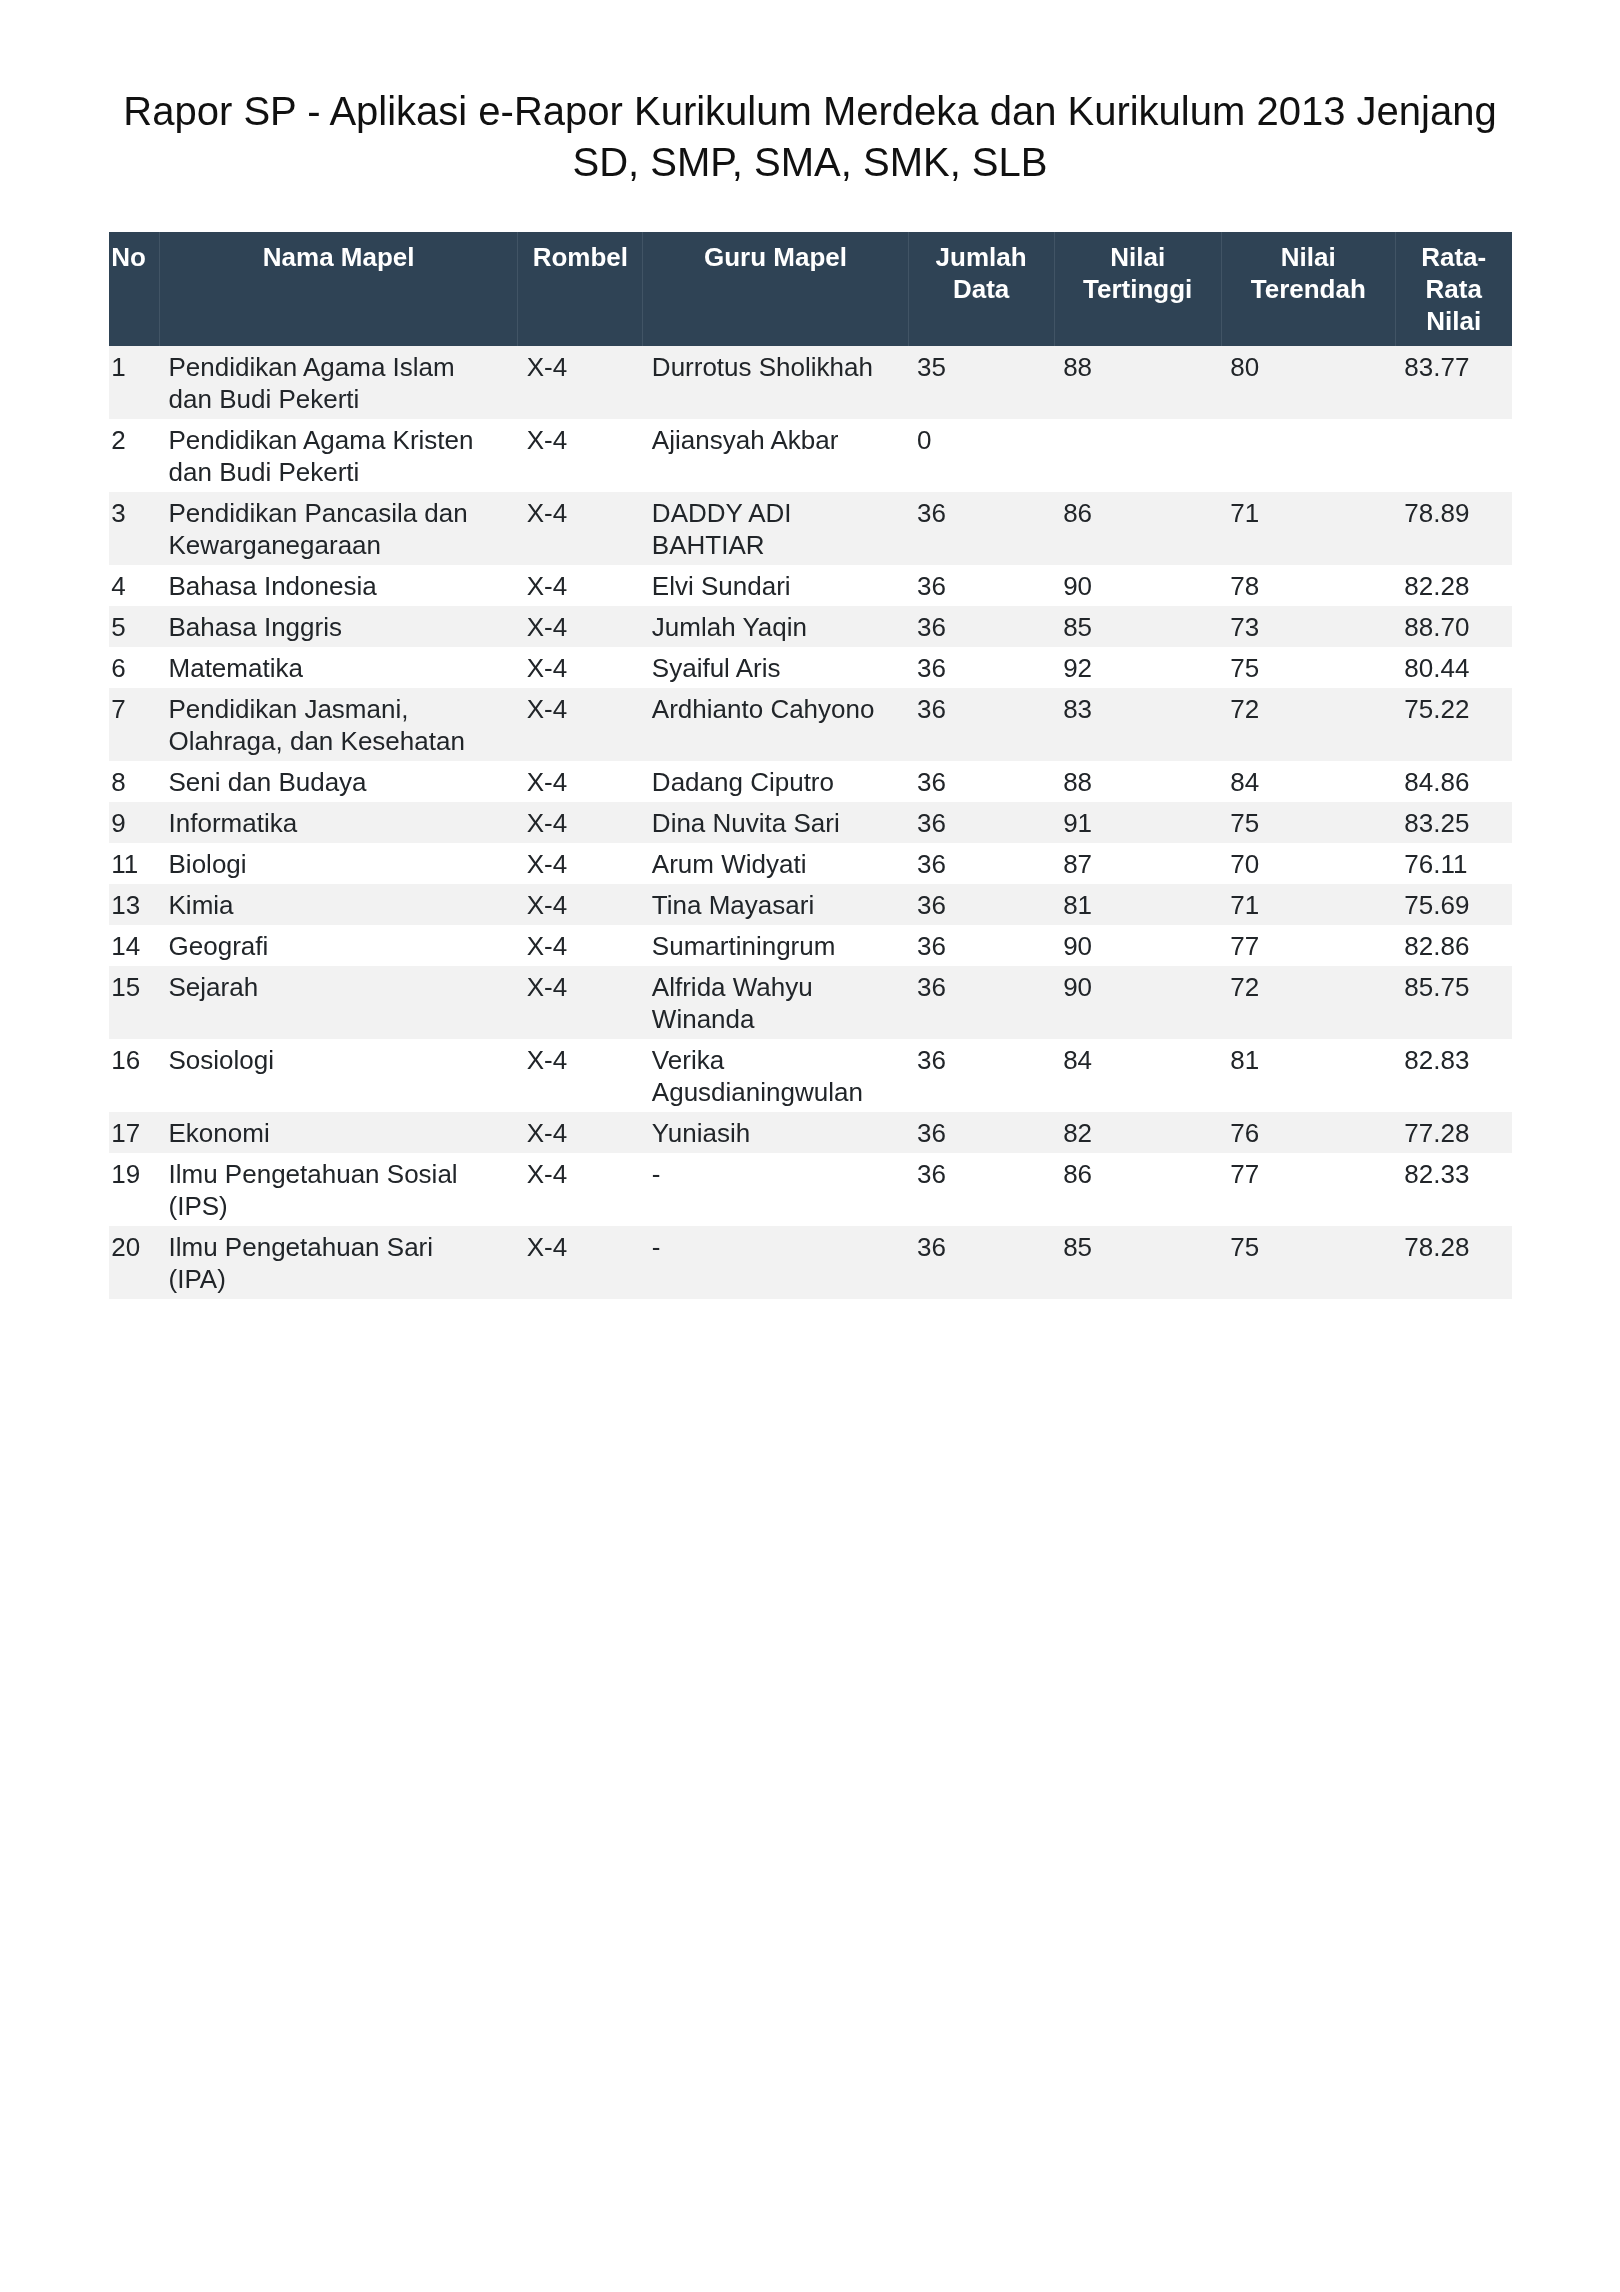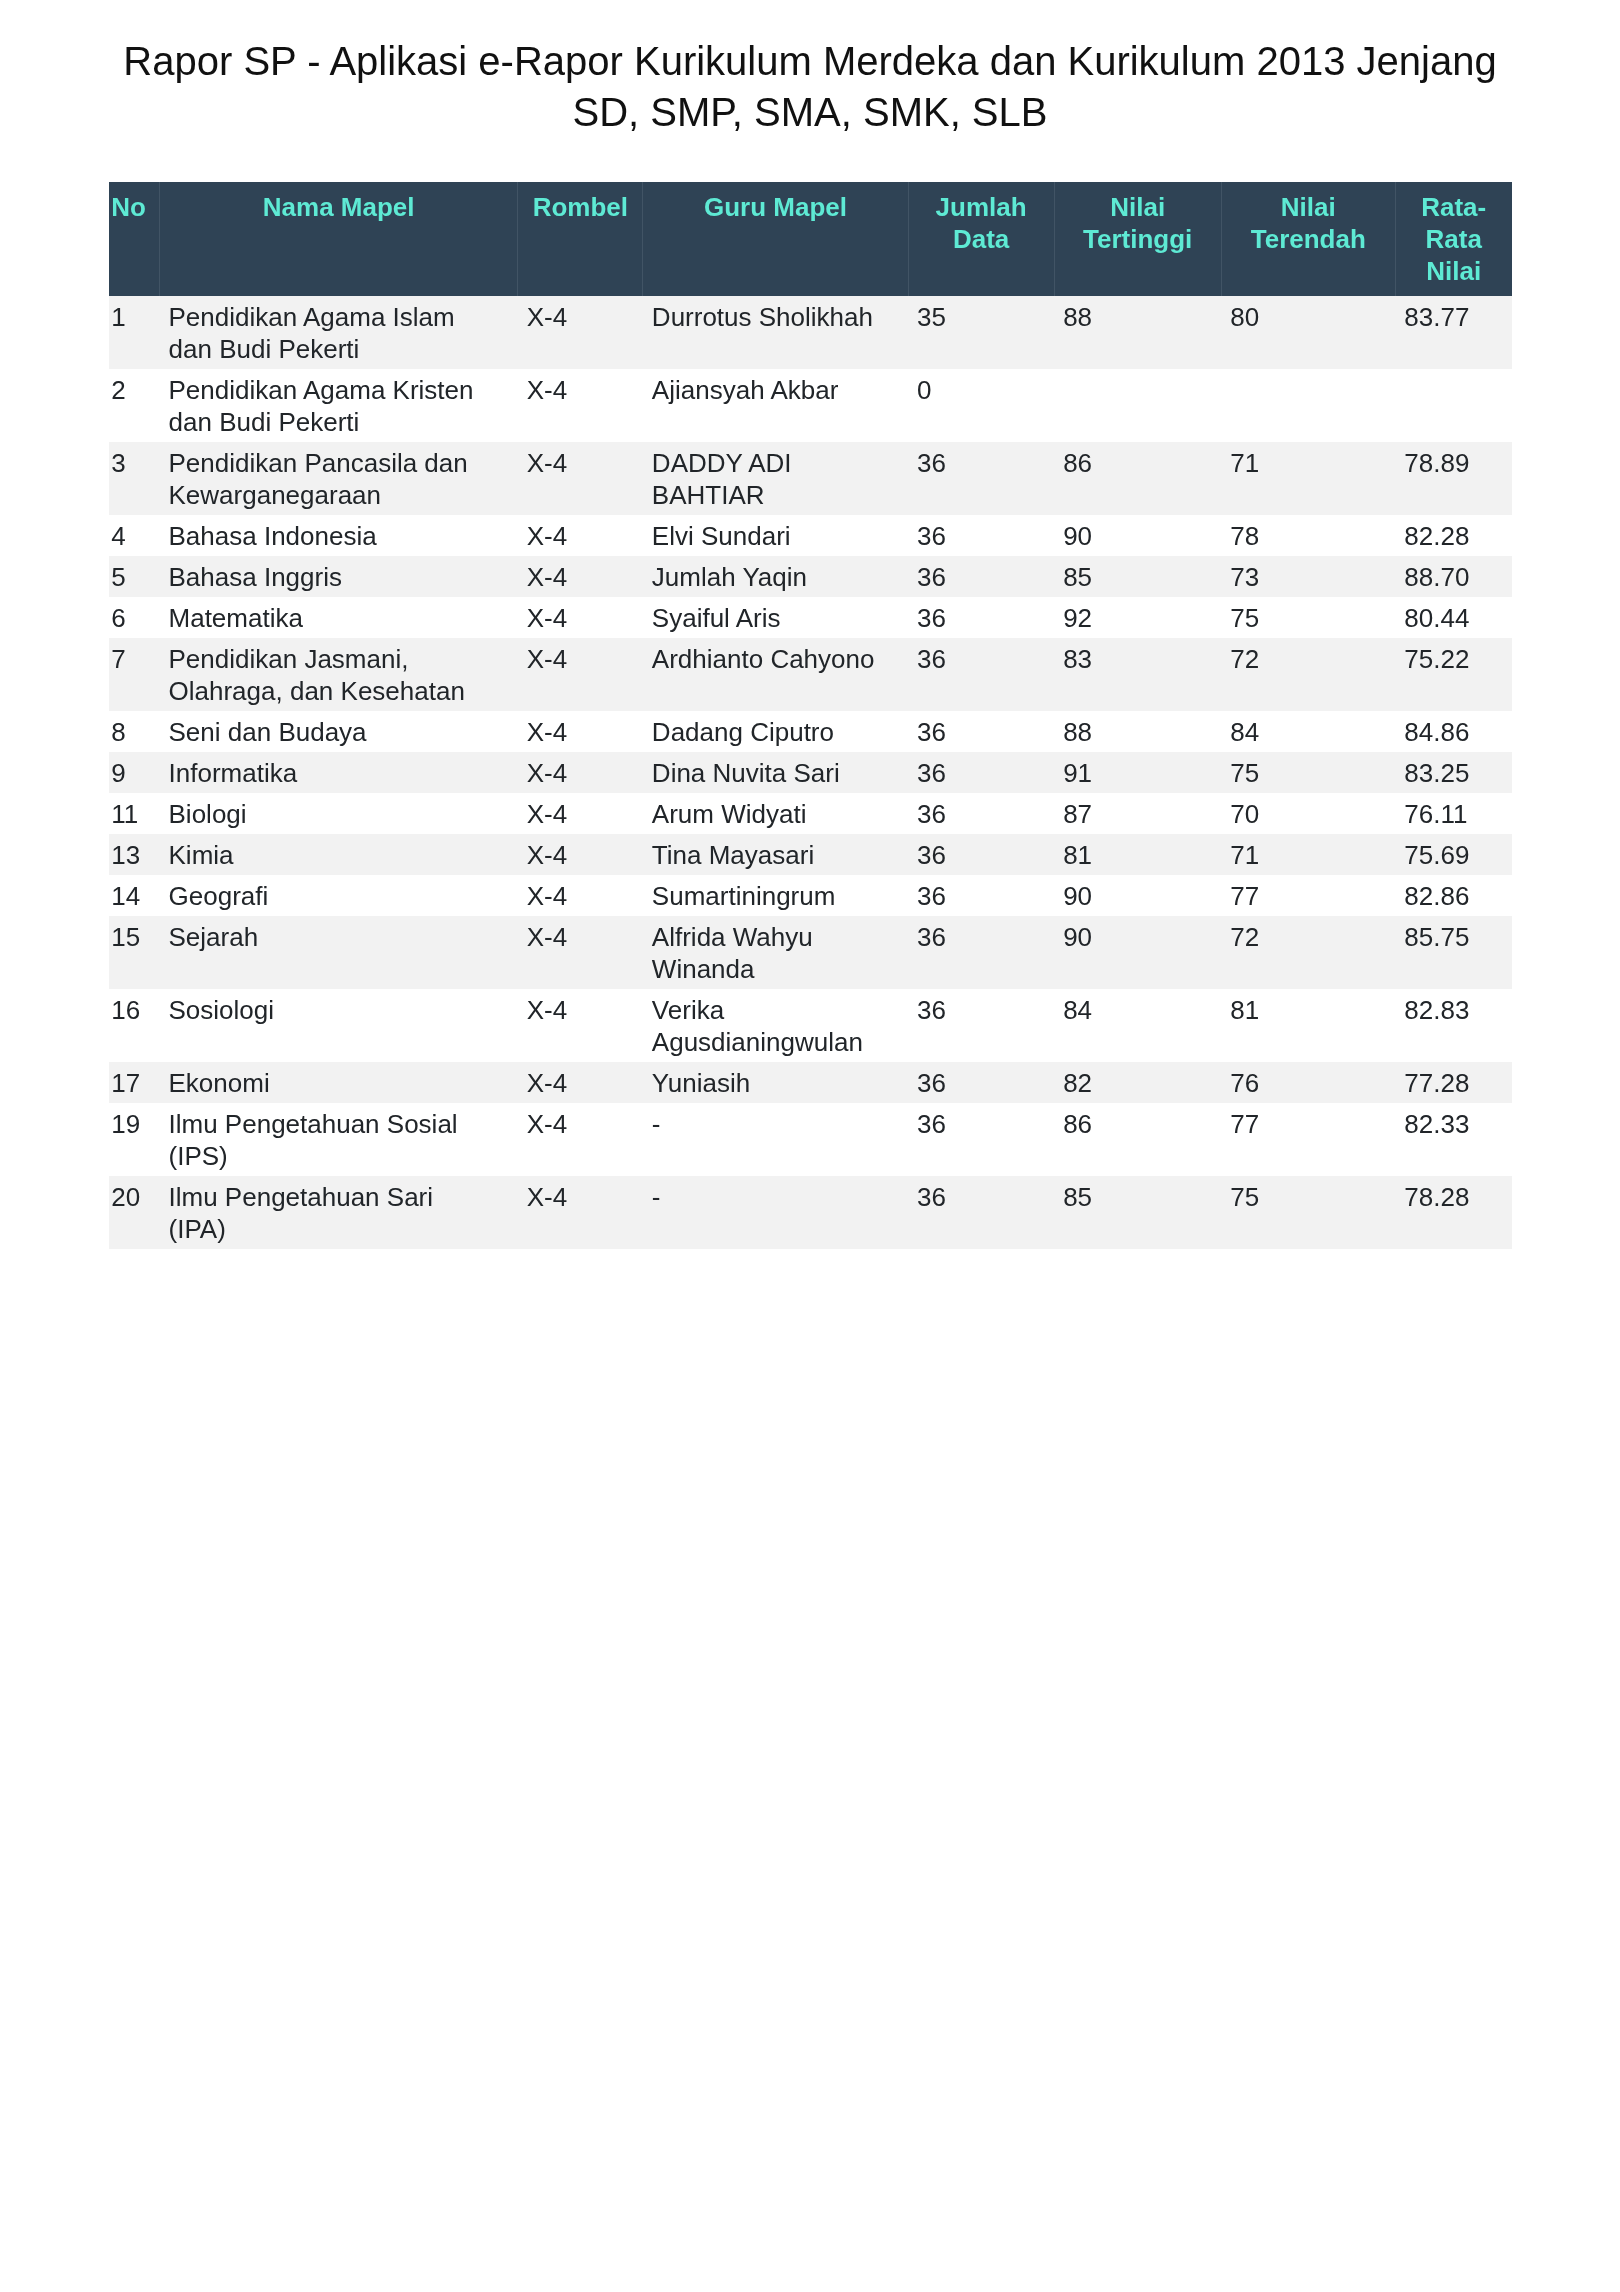--- a/index.html
+++ b/index.html
@@ -8,21 +8,21 @@
     background: #ffffff;
   }
   body {
     width: 1620px;
     height: 2293px;
     overflow: hidden;
     font-family: "Liberation Sans", sans-serif;
     color: #212529;
   }
   .page {
-    padding-top: 36px;
+    padding-top: 86px;
   }
   .report-title {
     margin: 0 auto;
     width: 1433px;
     text-align: center;
     font-size: 40px;
     line-height: 51px;
     font-weight: 500;
     color: #111111;
   }
@@ -31,21 +31,21 @@
   table.rapor-table {
     width: 1403px;
     margin: 44px auto 0 auto;
     border-collapse: collapse;
     table-layout: fixed;
     font-size: 26px;
     line-height: 32px;
   }
   table.rapor-table thead th {
     background: #2f4355;
-    color: #5eead4;
+    color: #ffffff;
     font-weight: 700;
     text-align: center;
     vertical-align: top;
     padding: 9px 9px;
   }
   table.rapor-table thead th + th {
     border-left: 1.8px solid #415465;
   }
   table.rapor-table thead th.col-no {
     text-align: left;

